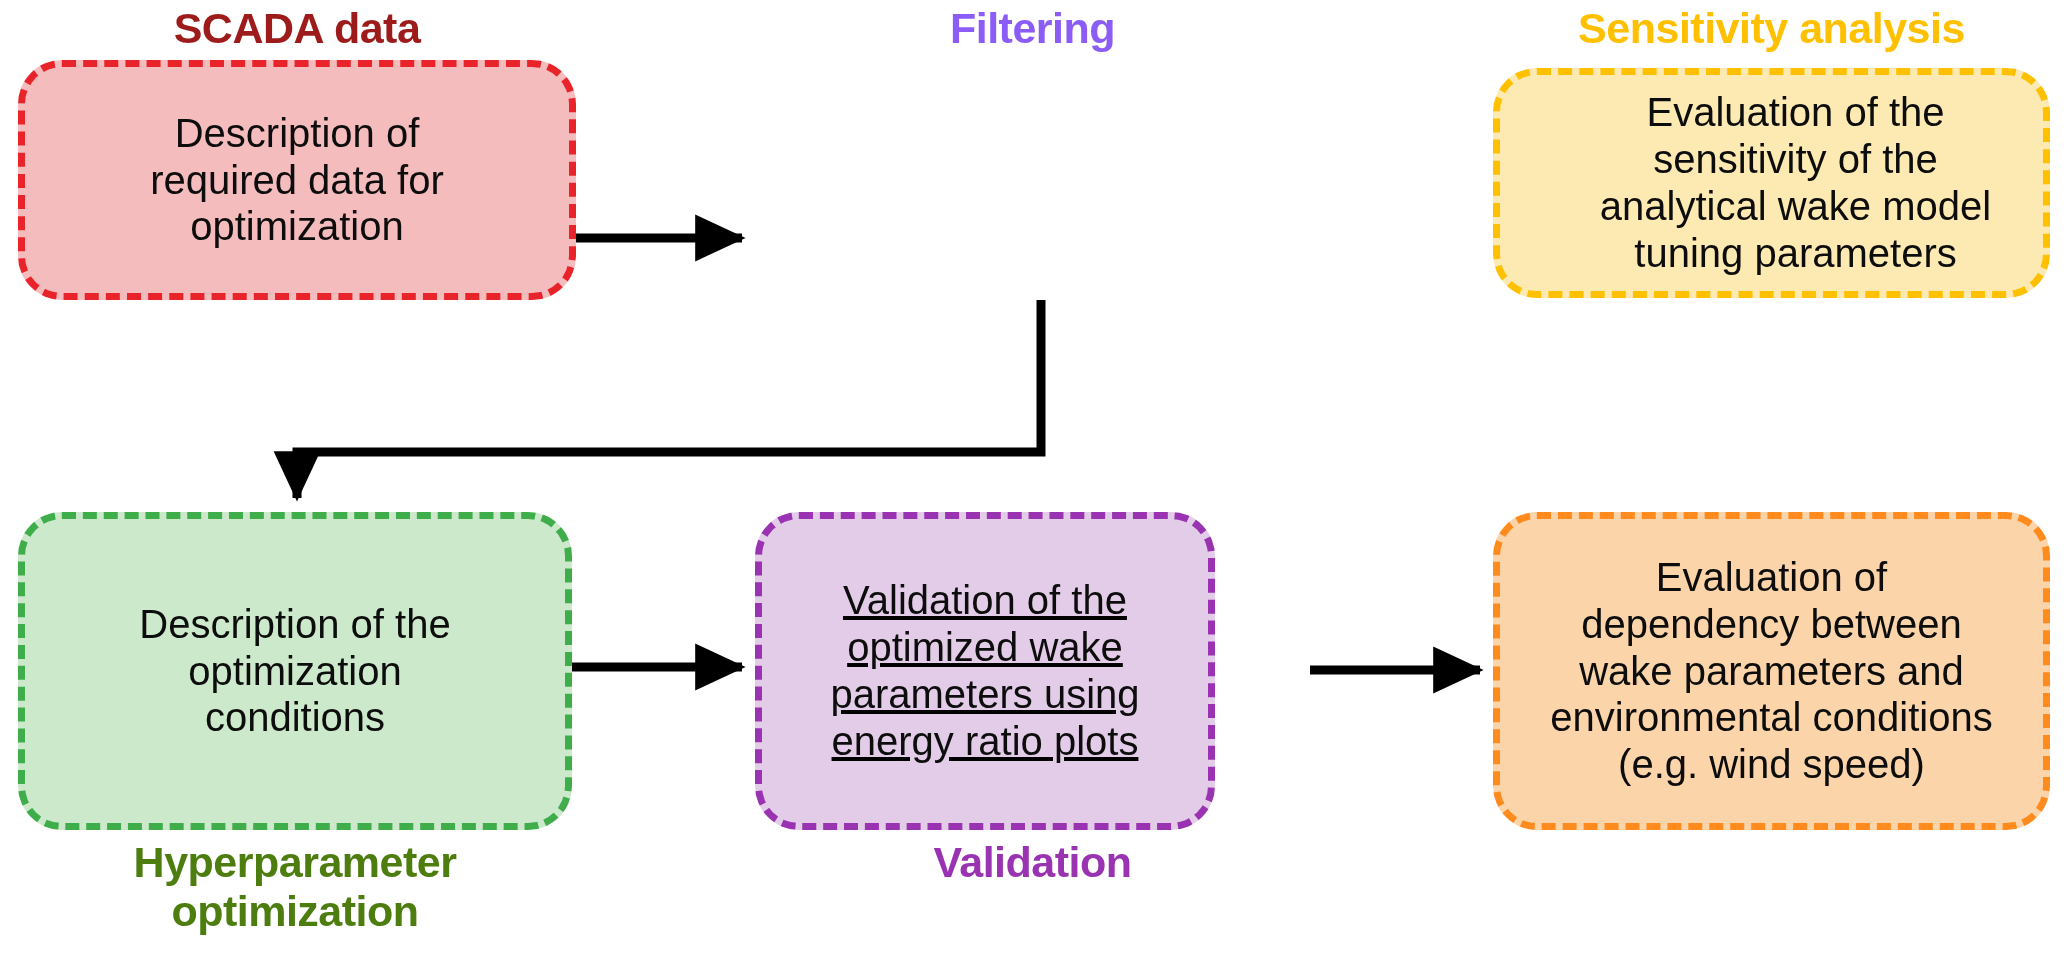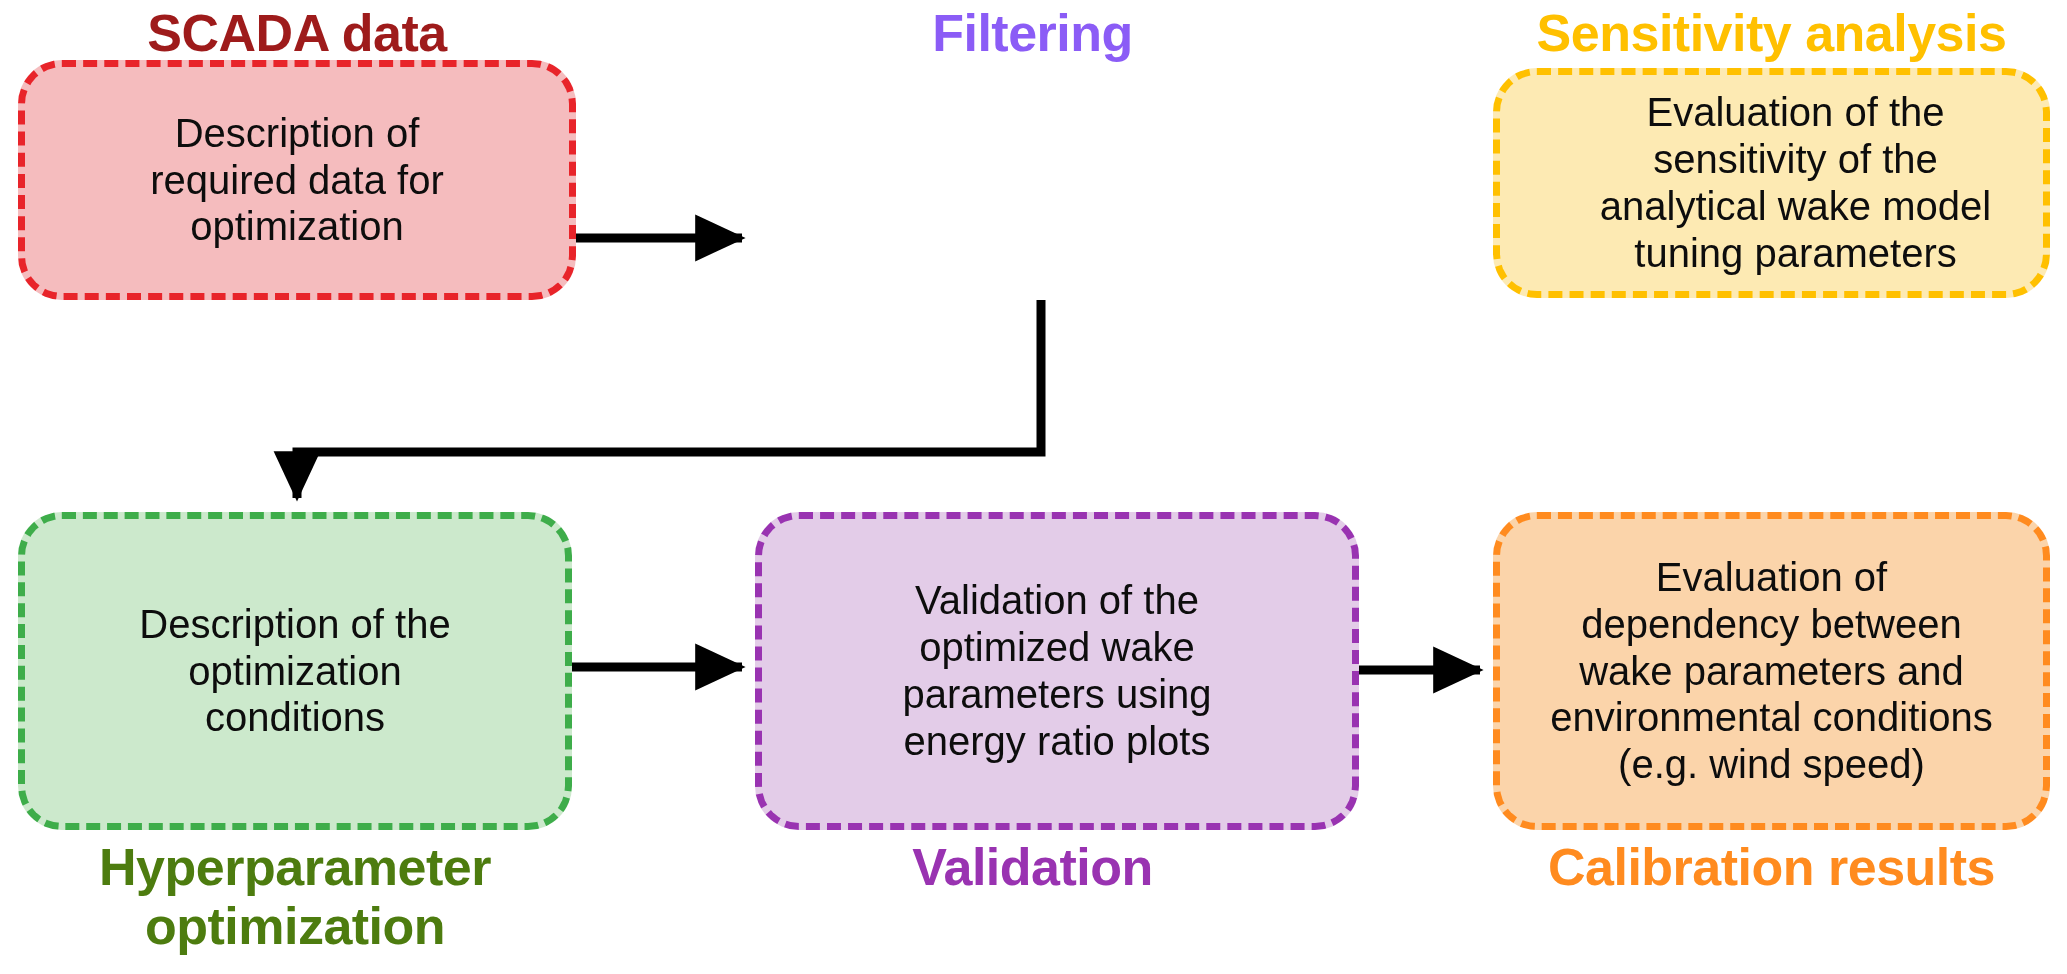--- a/index.html
+++ b/index.html
@@ -6,32 +6,32 @@
   body{font-family:"Liberation Sans", sans-serif;}
   #canvas{position:relative;width:2067px;height:974px;background:#ffffff;overflow:hidden;}
 
   .node{position:absolute;box-sizing:border-box;border-style:dashed;border-width:7px;border-radius:44px;
         display:flex;align-items:center;justify-content:center;}
   .node .body-text{
      font-size:40px;line-height:1.17;color:#0d0d0d;text-align:center;
      font-family:"Liberation Sans", sans-serif;white-space:pre-line;padding:0 26px;
   }
 
-  .caption{position:absolute;font-weight:bold;font-size:52px;line-height:1.14;
+  .caption{position:absolute;font-weight:bold;font-size:43px;line-height:1.14;
            text-align:center;white-space:pre-line;font-family:"Liberation Sans", sans-serif;
            letter-spacing:-0.5px;}
 
   
   #node-scada      {left:18px;  top:60px;  width:558px; height:240px; border-color:#e8242a; background:#f5bcbe;justify-content:center;}
   #node-filtering  {left:755px; top:70px;  width:555px; height:228px; border-color:#2e75b6; background:#c5d9ea;}
   #node-sensitivity{left:1493px;top:68px;  width:557px; height:230px; border-color:#ffc000; background:#fdeab3;padding-left:48px;}
 
   
   #node-hyperparameter{left:18px;  top:512px; width:554px; height:318px; border-color:#3ead4a; background:#cce9cc;}
-  #node-validation    {left:755px; top:512px; width:604px; height:318px; border-color:#9933b1; background:#e3cce8;}
+  #node-validation    {left:755px; top:512px; width:460px; height:318px; border-color:#9933b1; background:#e3cce8;text-decoration:underline;}
   #node-calibration   {left:1493px;top:512px; width:557px; height:318px; border-color:#ff8b1f; background:#fbd4aa;}
 
   
   #cap-scada      {left:18px;  top:4px;   width:558px; color:#9e1b1b;}
   #cap-filtering  {left:755px; top:4px;   width:555px; color:#8b5cf6;}
   #cap-sensitivity{left:1493px;top:4px;   width:557px; color:#ffc000;}
   #cap-hyperparameter{left:18px;  top:838px; width:554px; color:#4d7c0f;}
   #cap-validation    {left:755px; top:838px; width:555px; color:#9933b1;}
   #cap-calibration   {left:1493px;top:838px; width:557px; color:#ff8b1f;}
 
@@ -106,15 +106,14 @@
 wake parameters and
 environmental conditions
 (e.g. wind speed)</div>
   </div>
 
   <div class="caption" id="cap-hyperparameter">Hyperparameter
 optimization</div>
 
   <div class="caption" id="cap-validation">Validation</div>
 
-  <div class="caption" id="cap-calibration">Calibration results</div>
 
 </div>
 
 </body></html>

